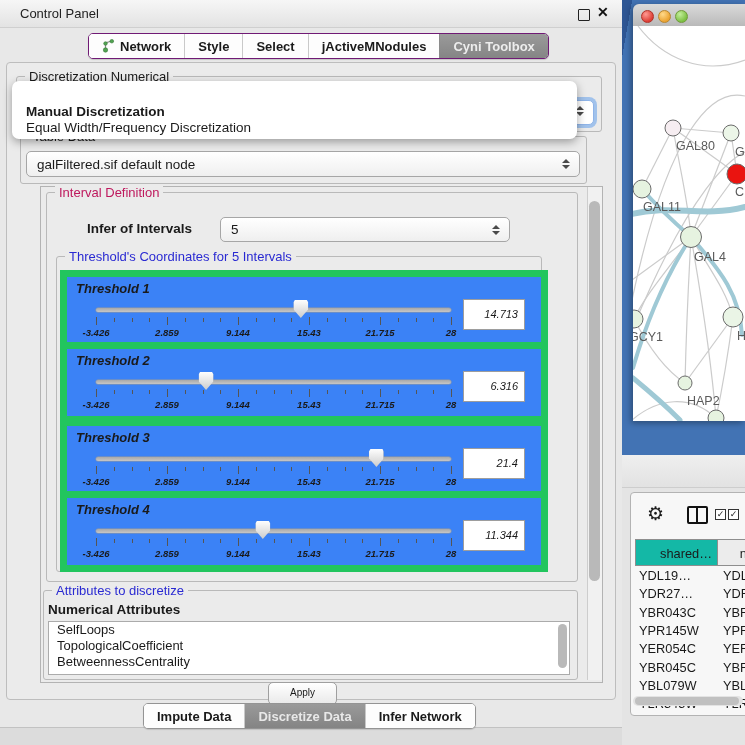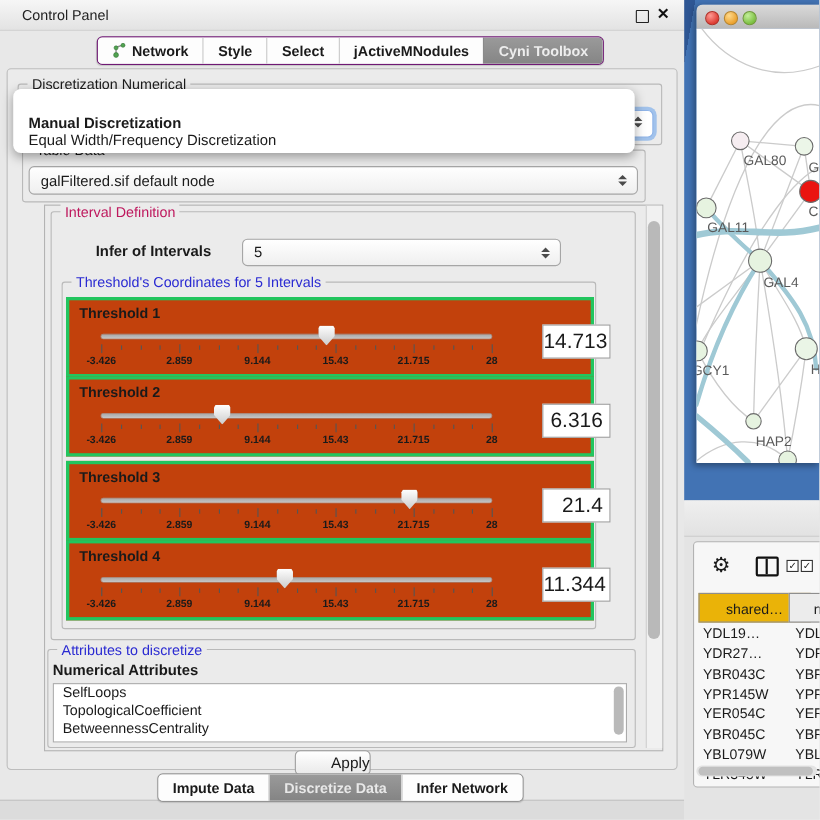--- a/index.html
+++ b/index.html
@@ -58,48 +58,48 @@
   #vscroll-track{left:587px;top:187px;width:14px;height:493px;background:#f1f1f1;border-left:1px solid #cdcdcd;}
   #vscroll-thumb{left:589px;top:201px;width:11px;height:380px;background:#b9b9b9;border-radius:6px;}
 
   #interval-group{left:46px;top:192px;width:530px;height:388px;}
   #interval-title{color:#be185d;}
   #numint-label{left:87px;top:221px;font-size:13.5px;font-weight:bold;}
   #numint-combo{left:220px;top:217px;width:288px;height:23px;}
   #thr-group{left:56px;top:256px;width:484px;height:314px;}
   #thr-title{color:#2a2ad2;}
 
-  .thr-row{position:absolute;left:60px;width:474px;height:67px;border:3px solid #22c55e;background:#c2410c;}
+  .thr-row{position:absolute;left:60px;width:474px;height:67px;border:7px solid #22c55e;background:#3b82f6;font-style:italic;}
   .thr-label{position:absolute;left:9px;top:4px;font-size:13px;font-weight:bold;}
   .thr-track{position:absolute;left:29px;top:31px;width:355px;height:4px;border-radius:2px;
       background:linear-gradient(#a9a9a9,#c6c6c6);box-shadow:0 0 0 .5px #999;}
   .thr-thumb{position:absolute;top:-8px;width:15px;height:18px;transform:translateX(-50%);
       background:linear-gradient(#fefefe,#cccccc);
       clip-path:polygon(10% 0,90% 0,100% 14%,100% 52%,50% 100%,0 52%,0 14%);
       filter:drop-shadow(0 0 1px #808080);}
   .ticks{position:absolute;left:29px;top:40px;width:355px;height:9px;}
   .tick{position:absolute;top:0;width:1px;background:#555;}
   .tick.minor{height:4px;top:1px;}
   .tick.major{height:8px;}
   .tick-labels{position:absolute;left:29px;top:50px;width:355px;height:11px;}
   .tick-lab{position:absolute;transform:translateX(-50%);font-size:9.5px;font-weight:bold;white-space:nowrap;}
-  .thr-field{position:absolute;left:430px;top:22px;width:54px;height:29px;background:#fff;
-      border:1px solid #9d9d9d;font-size:19px;text-align:right;line-height:29px;padding-right:6px;}
+  .thr-field{position:absolute;left:396px;top:22px;width:54px;height:29px;background:#fff;
+      border:1px solid #9d9d9d;font-size:11px;text-align:right;line-height:29px;padding-right:6px;}
 
   
   #attr-group{left:43px;top:590px;width:533px;height:88px;}
   #attr-title{color:#2a2ad2;}
   #attr-sub{left:48px;top:602px;font-size:13.5px;font-weight:bold;}
   #attr-list{left:48px;top:621px;width:520px;height:52px;background:#fff;border:1px solid #ababab;overflow:hidden;}
   .attr-item{font-size:13px;padding:1px 0 1px 8px;height:14px;line-height:14px;}
   #attr-scroll{position:absolute;right:2px;top:2px;width:9px;height:44px;background:#b9b9b9;border-radius:5px;}
 
   
   #apply-btn{left:268px;top:682px;width:67px;height:21px;border:1px solid #9f9f9f;border-radius:5px;
-      background:linear-gradient(#ffffff,#e9e9e9);font-size:14px;text-align:right;line-height:20px;}
+      background:linear-gradient(#ffffff,#e9e9e9);font-size:10px;text-align:center;line-height:20px;}
   #bottom-tabs{left:143px;top:703px;height:24px;display:flex;border:1px solid #949494;
       border-radius:5px;background:#fdfdfd;overflow:hidden;box-shadow:0 1px 1px rgba(0,0,0,.12);z-index:5;}
   .btab{display:flex;align-items:center;padding:0 13px;font-size:13px;font-weight:bold;background:#fdfdfd;}
   .btab + .btab{border-left:1px solid #c9c9c9;}
   .btab.sel{background:linear-gradient(#9a9a9a,#848484);color:#e8e8e8;}
   #below-strip{left:0;top:727px;width:622px;height:18px;background:#dcdcdc;border-top:1px solid #c2c2c2;}
 
   
   #desktop{left:622px;top:0;width:123px;height:455px;
       background:linear-gradient(100deg,#2e5694 0 10px,#4273b4 10px 100%);}
@@ -122,21 +122,21 @@
   #tp-toolbar{position:absolute;left:0;top:0;width:115px;height:42px;}
   #gear-icon{position:absolute;left:16px;top:9px;font-size:19px;color:#1b1b1b;}
   #split-icon{position:absolute;left:56px;top:13px;width:17px;height:14px;border:2px solid #111;border-radius:2px;}
   #split-icon:before{content:"";position:absolute;left:6.5px;top:0;width:2px;height:14px;background:#111;}
   .cbx{position:absolute;top:16px;width:9px;height:9px;border:1.4px solid #333;font-size:9px;
       line-height:8px;text-align:center;color:#222;background:#fff;}
   #cbx1{left:84px;} #cbx2{left:97px;}
   #tp-table{position:absolute;left:4px;top:46px;width:111px;height:160px;font-size:12.8px;}
   .th-cell{position:absolute;top:0;height:27px;line-height:27px;text-align:center;
       border:1px solid #8e8e8e;box-sizing:border-box;}
-  #th-0{left:0;width:102px;background:#eab308;}
+  #th-0{left:0;width:102px;background:#14b8a6;}
   #th-1{left:82px;width:40px;background:#ececec;text-align:right;padding-right:2px;}
   .t-row{position:absolute;left:0;width:120px;height:18.3px;line-height:18.3px;white-space:nowrap;}
   .t-c0{position:absolute;left:4px;} .t-c1{position:absolute;left:88px;}
   #hscroll{position:absolute;left:2px;top:203px;width:110px;height:10px;background:#e3e3e3;border-radius:5px;}
   #hscroll-thumb{position:absolute;left:2px;top:1px;width:104px;height:8px;background:#c0c0c0;border-radius:4px;}
 </style>
 </head>
 <body>
 
 <div class="abs" id="control-panel">

